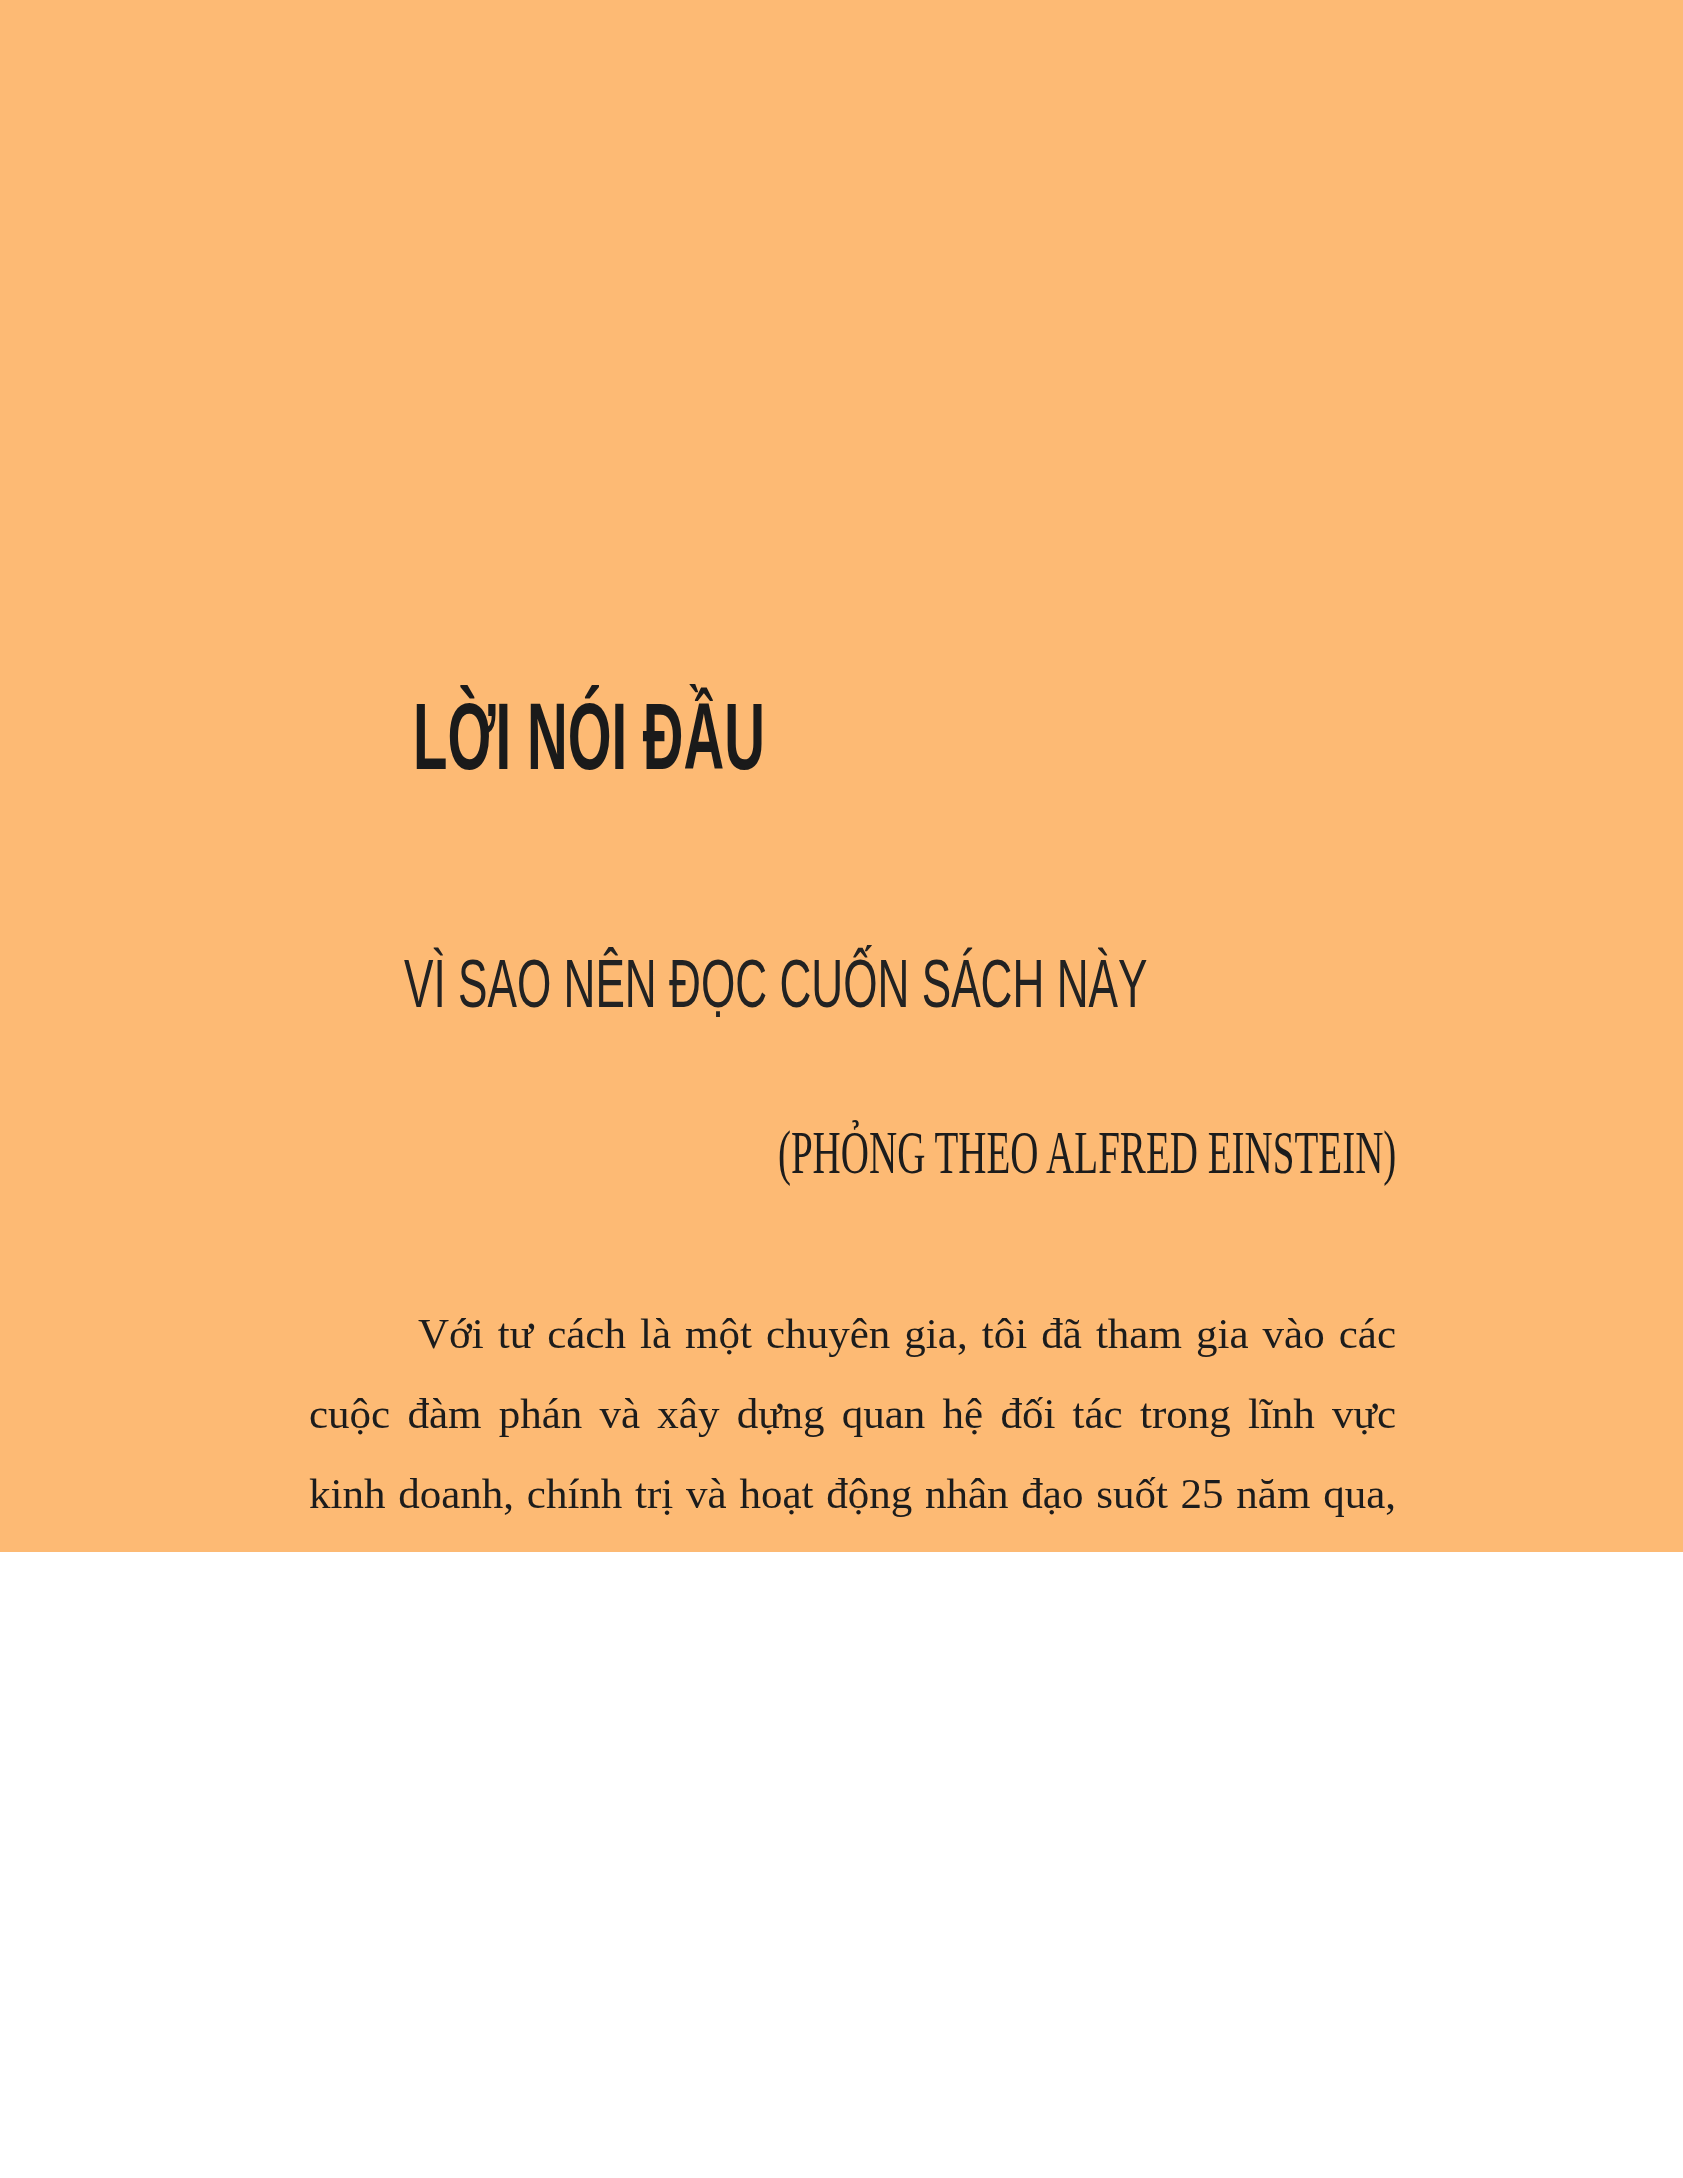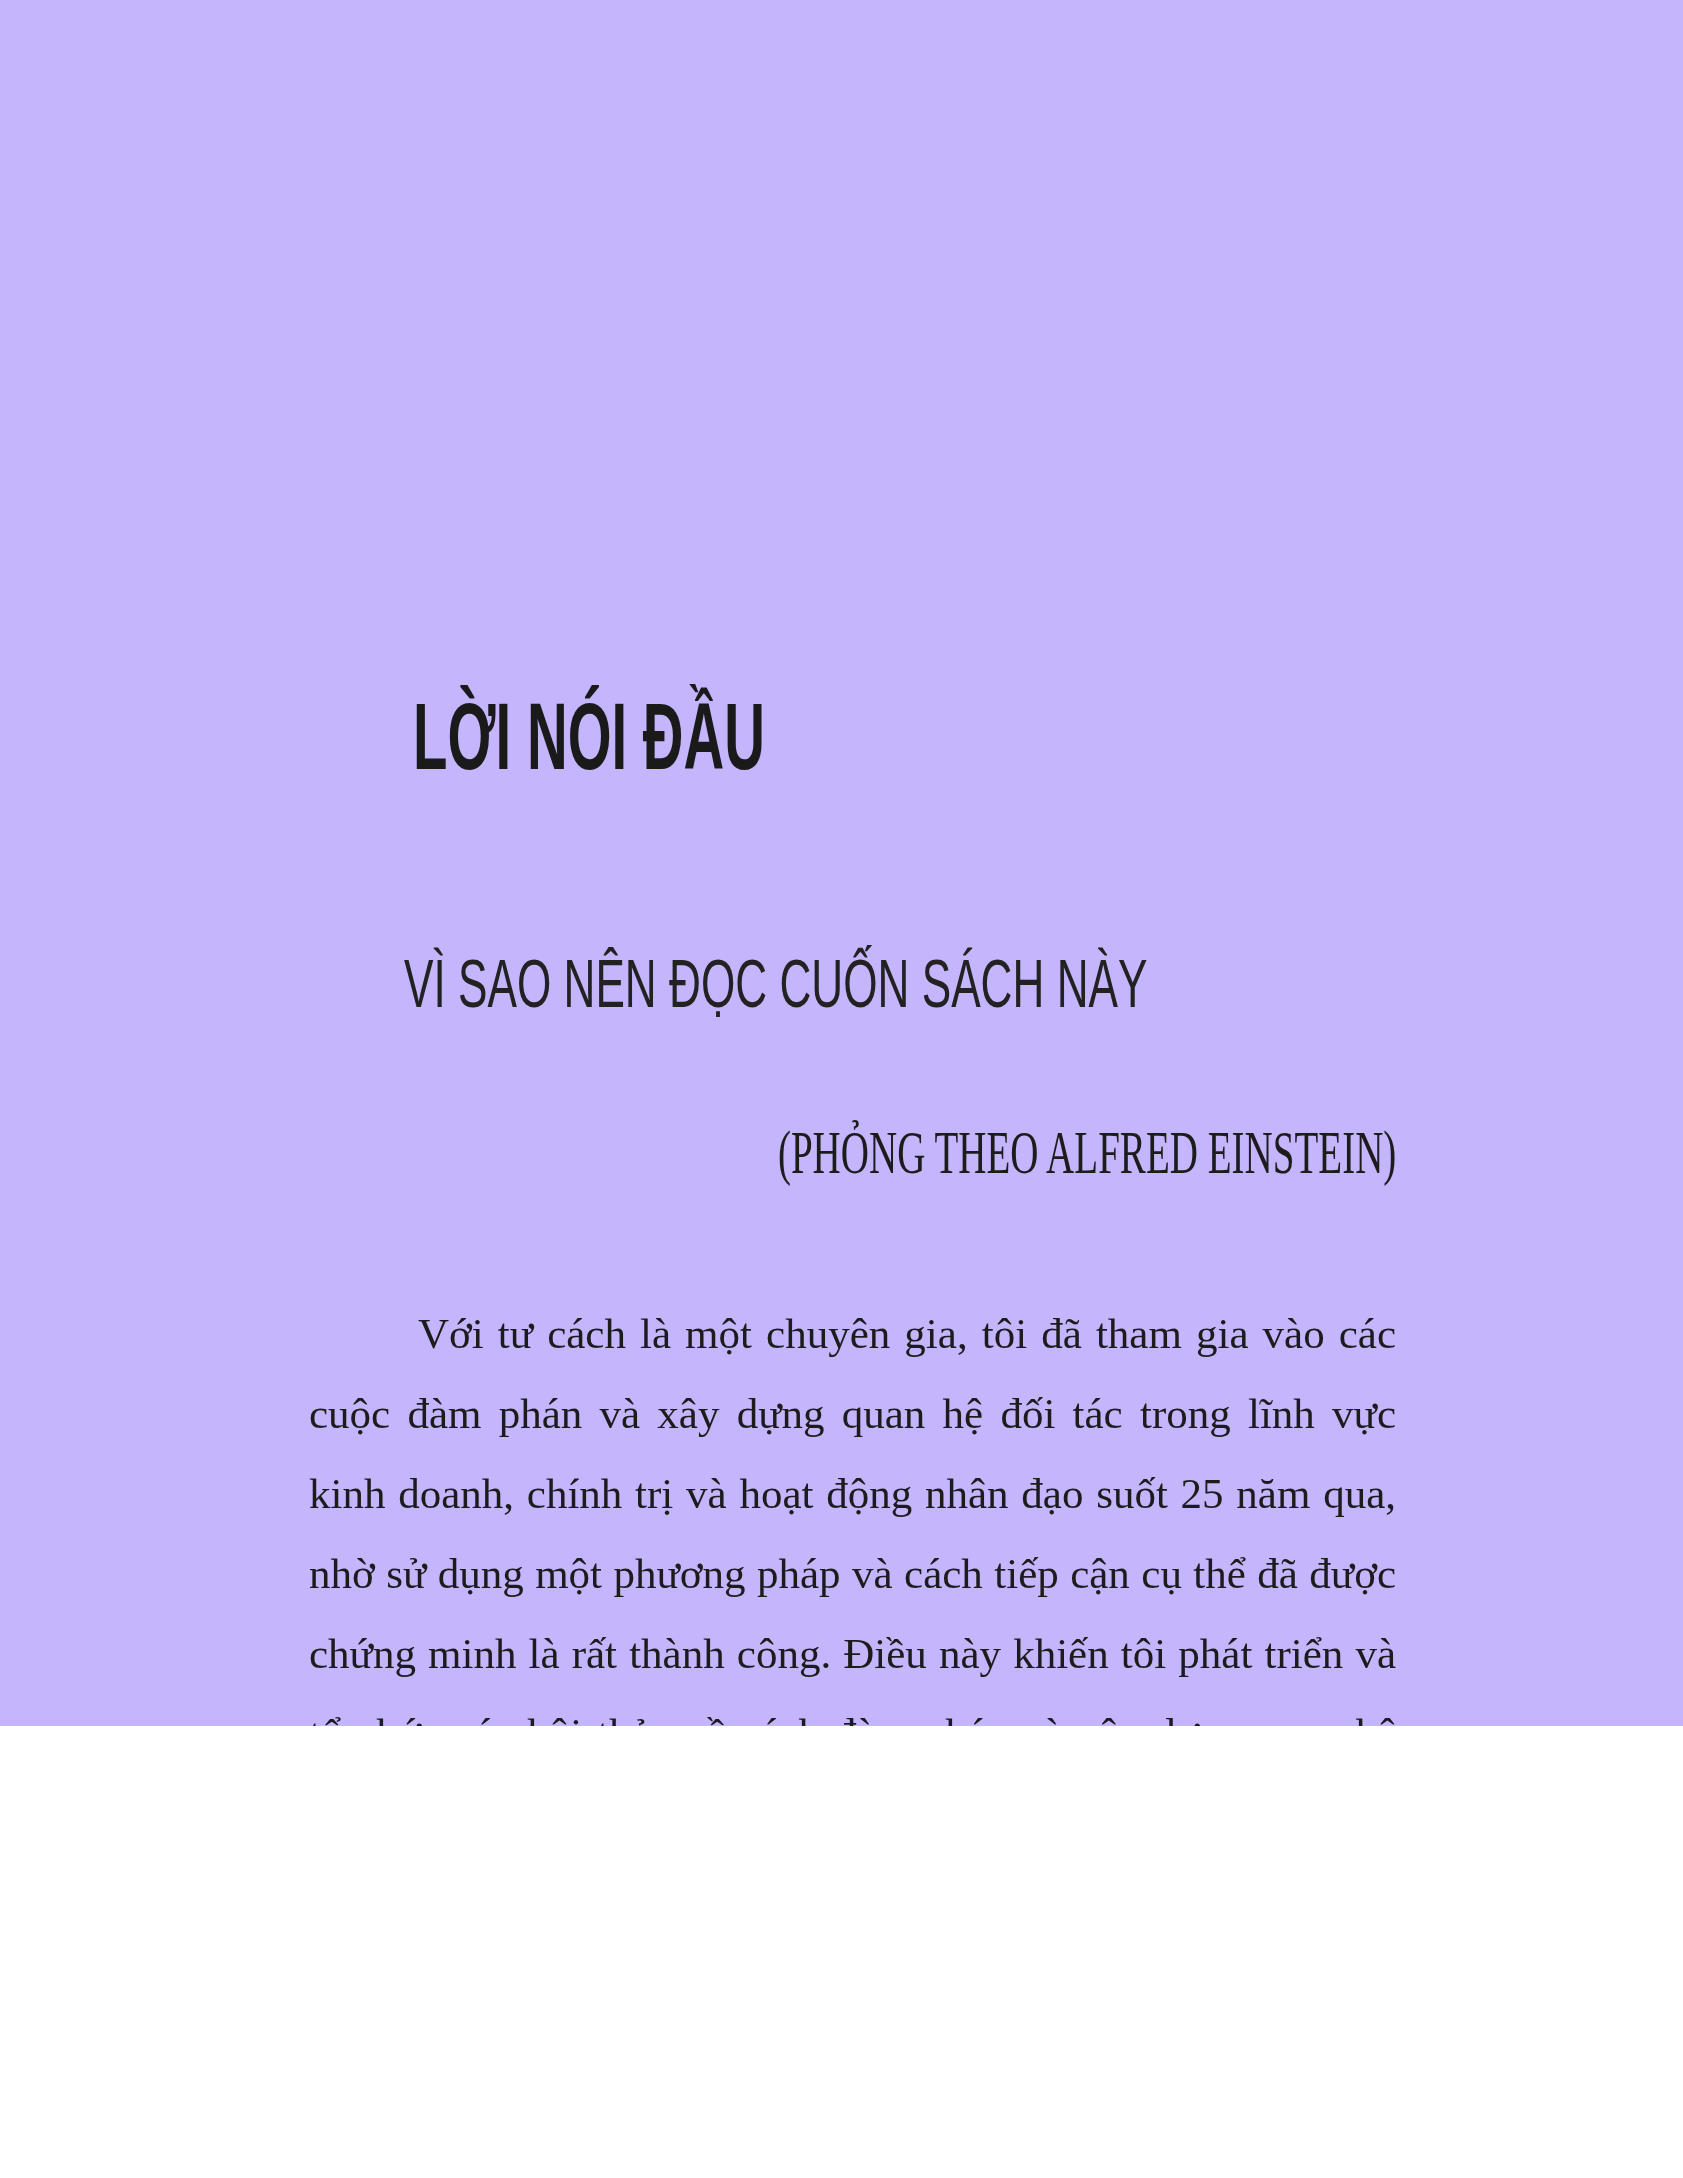--- a/index.html
+++ b/index.html
@@ -3,22 +3,22 @@
 <meta charset="utf-8">
 <style>
   html, body {
     margin: 0;
     padding: 0;
     background: #ffffff;
   }
   .page {
     position: relative;
     width: 1683px;
-    height: 1726px;
-    background: #c4b5fd;
+    height: 1552px;
+    background: #fdba74;
     overflow: hidden;
     color: #1b1b1b;
   }
   
   .chapter-title {
     position: absolute;
     left: 413px;
     top: 627px;
     font-family: "Liberation Sans", "DejaVu Sans", sans-serif;
     font-weight: 700;

